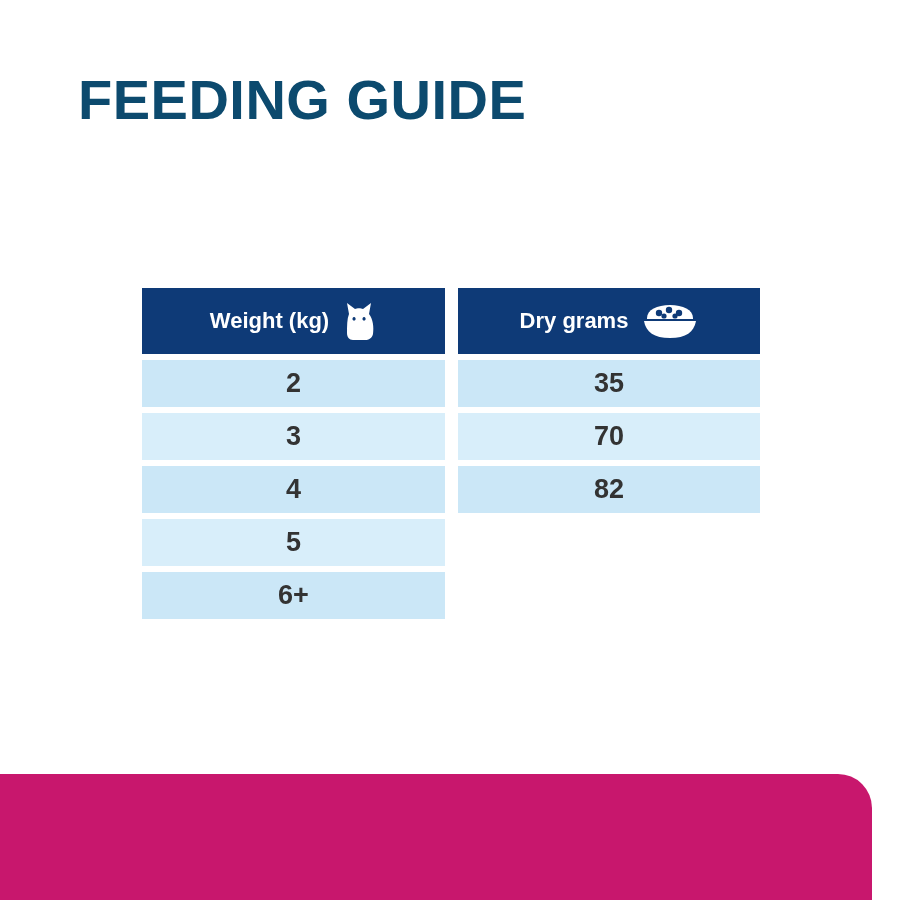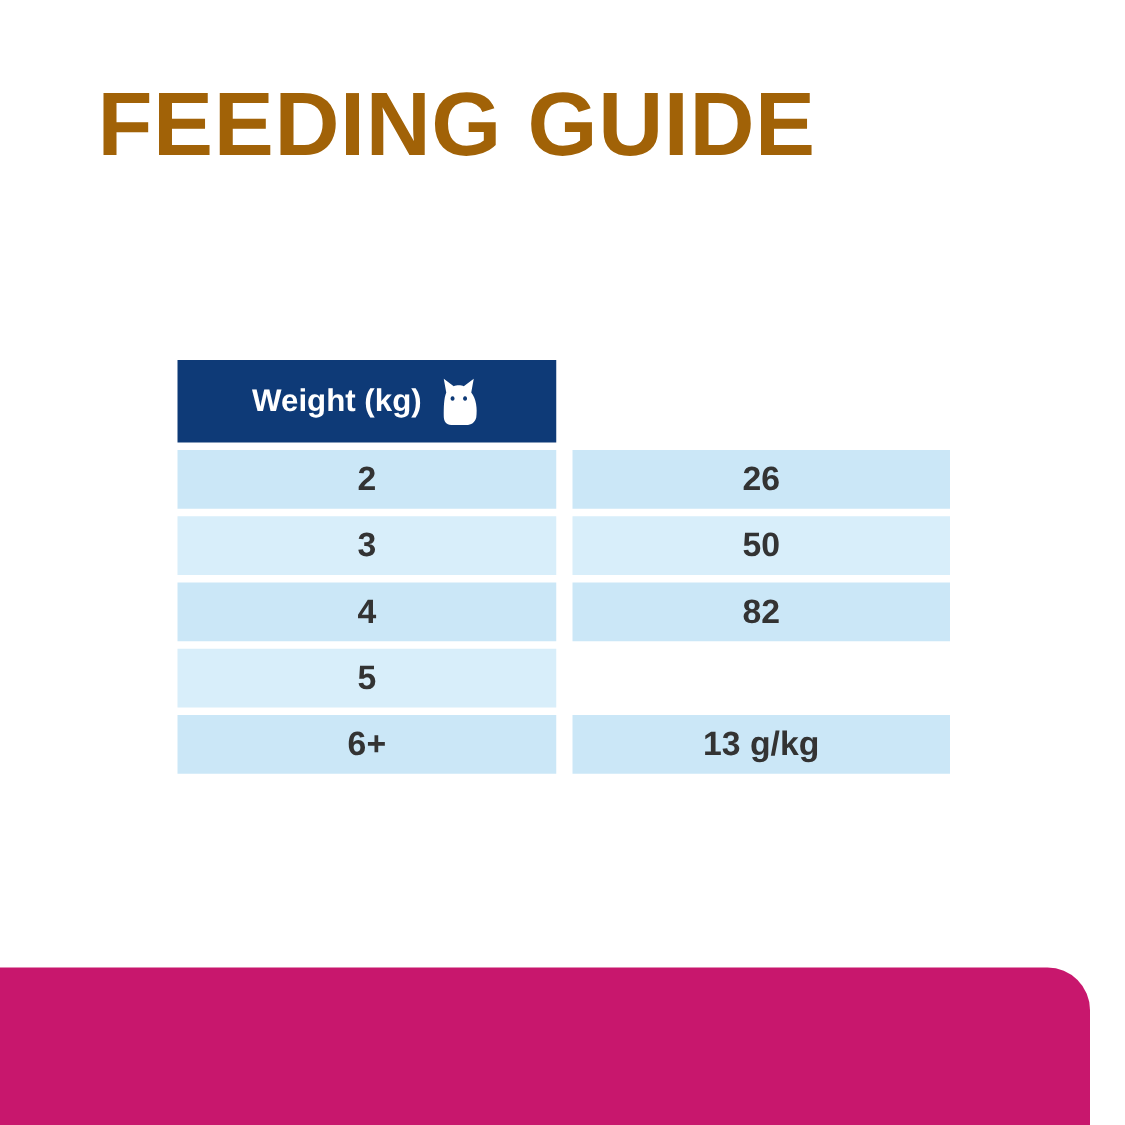--- a/index.html
+++ b/index.html
@@ -20,24 +20,24 @@
     width: 900px;
     height: 900px;
     background: #ffffff;
     overflow: hidden;
   }
 
   .title {
     position: absolute;
     left: 78px;
     top: 56px;
-    font-size: 72px;
+    font-size: 56px;
     line-height: 88px;
     font-weight: bold;
-    color: #a16207;
+    color: #0c4a6e;
     letter-spacing: 0.5px;
     white-space: nowrap;
   }
 
   .table {
     position: absolute;
     left: 142px;
     top: 288px;
     width: 618px;
   }
@@ -55,21 +55,21 @@
     box-sizing: border-box;
   }
 
   .col-weight { width: 303px; }
   .col-dry    { width: 302px; }
 
   .head .cell {
     background: #0e3a77;
     height: 66px;
     color: #ffffff;
-    font-size: 25px;
+    font-size: 22px;
     font-weight: bold;
     position: relative;
   }
 
   .head .cell .label {
     display: inline-block;
   }
 
   .head .icon {
     display: inline-block;
@@ -112,43 +112,56 @@
       <div class="cell col-weight">
         <span class="label">Weight (kg)</span>
         <span class="icon">
           <svg width="34" height="40" viewBox="0 0 34 40" aria-hidden="true">
             <path fill="#ffffff" d="M6 13 L4 2 L12 8 C14 7 18 7 20 8 L28 2 L26 13 C30 18 31 26 30 33 C29 37 26 39 22 39 L10 39 C6 39 4 36 4 32 C4 25 4 18 6 13 Z"></path>
             <path fill="#0e3a77" d="M11 16 a1.6 1.8 0 1 0 0.1 0 Z"></path>
             <path fill="#0e3a77" d="M21 16 a1.6 1.8 0 1 0 0.1 0 Z"></path>
           </svg>
         </span>
       </div>
+      <div class="cell col-dry">
+        <span class="label">Dry grams</span>
+        <span class="icon">
+          <svg width="56" height="38" viewBox="0 0 56 38" aria-hidden="true">
+            <path fill="#ffffff" d="M5 16 C5 8 15 3 28 3 C41 3 51 8 51 16 L51 17 L5 17 Z"></path>
+            <circle cx="17" cy="11" r="3.2" fill="#0e3a77"></circle>
+            <circle cx="27" cy="8" r="3.2" fill="#0e3a77"></circle>
+            <circle cx="37" cy="11" r="3.2" fill="#0e3a77"></circle>
+            <circle cx="22" cy="14" r="2.6" fill="#0e3a77"></circle>
+            <circle cx="33" cy="14" r="2.6" fill="#0e3a77"></circle>
+            <path fill="#ffffff" d="M2 19 L54 19 C52 30 44 36 28 36 C12 36 4 30 2 19 Z"></path>
+          </svg>
+        </span>
+      </div>
     </div>
 
     <div class="row body-row">
       <div class="cell col-weight">2</div>
-      <div class="cell col-dry">26</div>
+      <div class="cell col-dry">35</div>
     </div>
 
     <div class="row body-row alt">
       <div class="cell col-weight">3</div>
-      <div class="cell col-dry">50</div>
+      <div class="cell col-dry">70</div>
     </div>
 
     <div class="row body-row">
       <div class="cell col-weight">4</div>
       <div class="cell col-dry">82</div>
     </div>
 
     <div class="row body-row alt">
       <div class="cell col-weight">5</div>
     </div>
 
     <div class="row body-row">
       <div class="cell col-weight">6+</div>
-      <div class="cell col-dry">13 g/kg</div>
     </div>
 
   </div>
 
   <div class="footer-band"></div>
 
 </div>
 
 </body></html>

